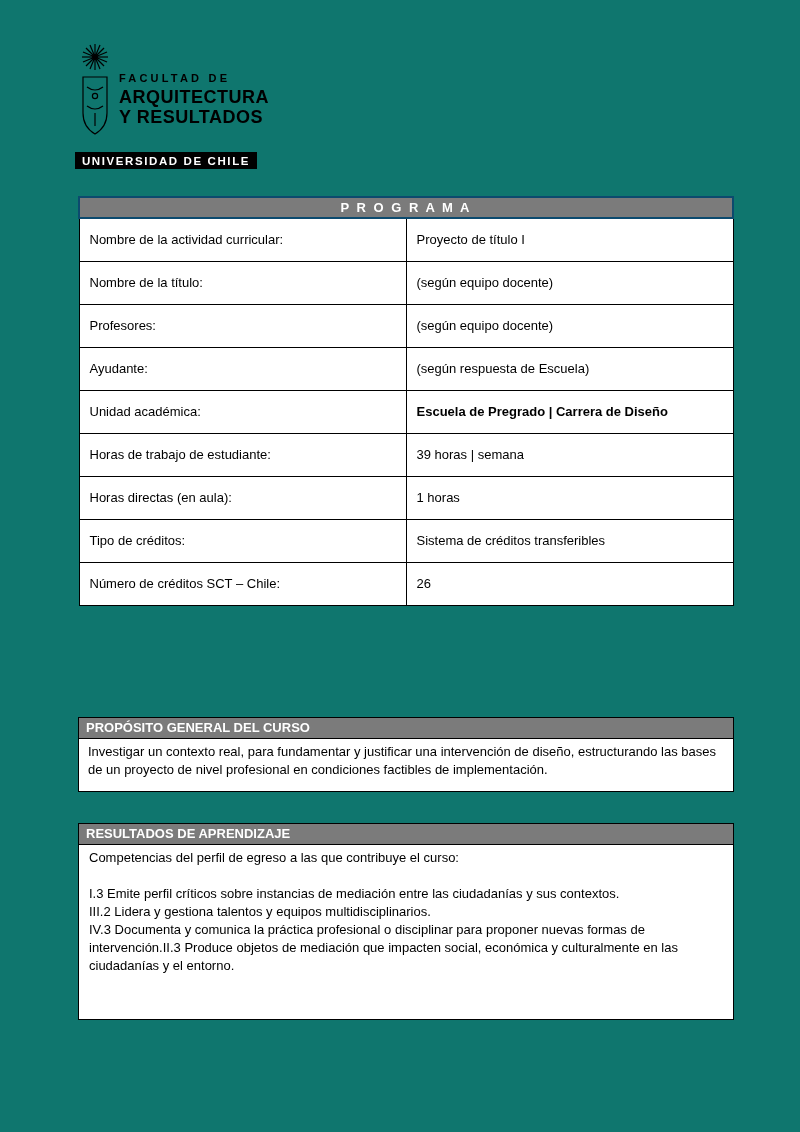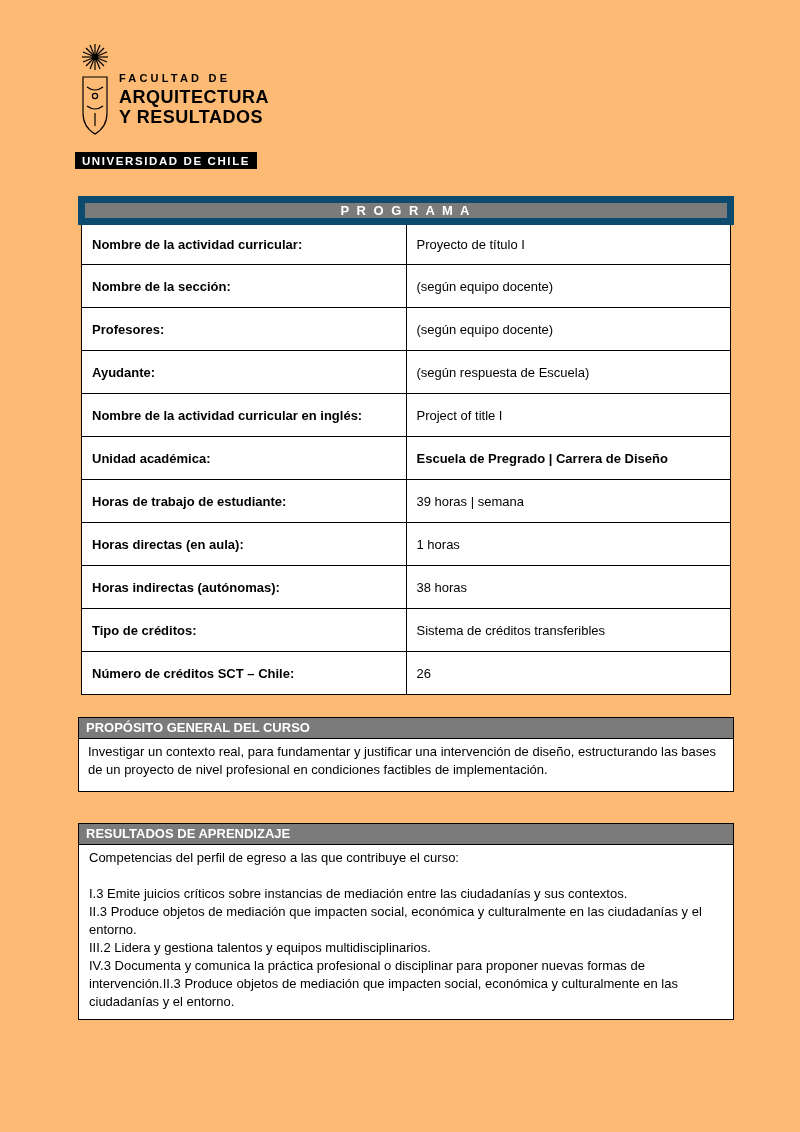--- a/index.html
+++ b/index.html
@@ -3,21 +3,21 @@
 <meta charset="utf-8">
 <style>
   * { margin: 0; padding: 0; box-sizing: border-box; }
   html, body { background: #ffffff; }
   body { font-family: "Liberation Sans", sans-serif; color: #000; }
 
   .page {
     position: relative;
     width: 800px;
     height: 1132px;
-    background: #fdba74;
+    background: #0f766e;
     overflow: hidden;
   }
 
   
   .logo { position: absolute; left: 75px; top: 40px; width: 182px; }
   .logo-top { display: flex; align-items: flex-start; height: 104px; }
   .emblem { flex: 0 0 40px; width: 40px; height: 104px; }
   .logo-text { padding-top: 32px; padding-left: 4px; }
   .fac-line1 { font-size: 11px; font-weight: bold; letter-spacing: 3.2px; margin-bottom: 4px; white-space: nowrap; }
   .fac-line2, .fac-line3 { font-size: 18px; font-weight: bold; letter-spacing: 0.5px; line-height: 1.1; white-space: nowrap; }
@@ -27,27 +27,27 @@
     padding: 3px 0 2px; margin-top: 8px; white-space: nowrap;
   }
 
   
   table.program {
     position: absolute; left: 78px; top: 196px; width: 656px;
     border-collapse: collapse; font-size: 13px; table-layout: fixed;
   }
   table.program th {
     background: #7b7b7b; color: #fff; font-weight: bold; font-size: 13px;
-    letter-spacing: 2px; height: 21px; border: 7px solid #0c4a6e; text-align: center;
+    letter-spacing: 2px; height: 21px; border: 2px solid #0c4a6e; text-align: center;
   }
   table.program td {
     border: 1px solid #000; height: 43px; vertical-align: middle;
     padding: 0 10px; background: #fff;
   }
-  td.lbl { width: 274px; font-weight: bold; }
+  td.lbl { width: 274px; }
   td.indent { padding-left: 48px; }
   td.val-bold { font-weight: bold; }
 
   
   .sec { position: absolute; left: 78px; width: 656px; font-size: 13px; }
   .sec-proposito { top: 717px; border-radius: 9px; }
   .sec-resultados { top: 823px; }
   .sec-header {
     background: #7b7b7b; color: #fff; font-weight: bold; font-size: 13px;
     padding: 2px 7px 3px; border: 1px solid #000; border-bottom: none;
@@ -99,50 +99,42 @@
       <tr>
         <th colspan="2">P R O G R A M A</th>
       </tr>
     </thead>
     <tbody>
       <tr>
         <td class="lbl">Nombre de la actividad curricular:</td>
         <td class="val">Proyecto de título I</td>
       </tr>
       <tr>
-        <td class="lbl">Nombre de la sección:</td>
+        <td class="lbl">Nombre de la título:</td>
         <td class="val">(según equipo docente)</td>
       </tr>
       <tr>
         <td class="lbl">Profesores:</td>
         <td class="val">(según equipo docente)</td>
       </tr>
       <tr>
         <td class="lbl">Ayudante:</td>
         <td class="val">(según respuesta de Escuela)</td>
-      </tr>
-      <tr>
-        <td class="lbl">Nombre de la actividad curricular en inglés:</td>
-        <td class="val">Project of title I</td>
       </tr>
       <tr>
         <td class="lbl">Unidad académica:</td>
         <td class="val val-bold">Escuela de Pregrado | Carrera de Diseño</td>
       </tr>
       <tr>
         <td class="lbl">Horas de trabajo de estudiante:</td>
         <td class="val">39 horas | semana</td>
       </tr>
       <tr>
         <td class="lbl indent">Horas directas (en aula):</td>
         <td class="val">1 horas</td>
-      </tr>
-      <tr>
-        <td class="lbl indent">Horas indirectas (autónomas):</td>
-        <td class="val">38 horas</td>
       </tr>
       <tr>
         <td class="lbl">Tipo de créditos:</td>
         <td class="val">Sistema de créditos transferibles</td>
       </tr>
       <tr>
         <td class="lbl indent">Número de créditos SCT – Chile:</td>
         <td class="val">26</td>
       </tr>
     </tbody>
@@ -153,20 +145,19 @@
     <div class="sec-body">
       <div class="p">Investigar un contexto real, para fundamentar y justificar una intervención de diseño, estructurando las bases de un proyecto de nivel profesional en condiciones factibles de implementación.</div>
     </div>
   </div>
 
   <div class="sec sec-resultados">
     <div class="sec-header">RESULTADOS DE APRENDIZAJE</div>
     <div class="sec-body">
       <div class="p">Competencias del perfil de egreso a las que contribuye el curso:</div>
       <div class="p-blank"></div>
-      <div class="p">I.3 Emite juicios críticos sobre instancias de mediación entre las ciudadanías y sus contextos.</div>
-      <div class="p">II.3 Produce objetos de mediación que impacten social, económica y culturalmente en las ciudadanías y el entorno.</div>
+      <div class="p">I.3 Emite perfil críticos sobre instancias de mediación entre las ciudadanías y sus contextos.</div>
       <div class="p">III.2 Lidera y gestiona talentos y equipos multidisciplinarios.</div>
       <div class="p">IV.3 Documenta y comunica la práctica profesional o disciplinar para proponer nuevas formas de intervención.II.3 Produce objetos de mediación que impacten social, económica y culturalmente en las ciudadanías y el entorno.</div>
     </div>
   </div>
 
 </div>
 
 </body></html>

